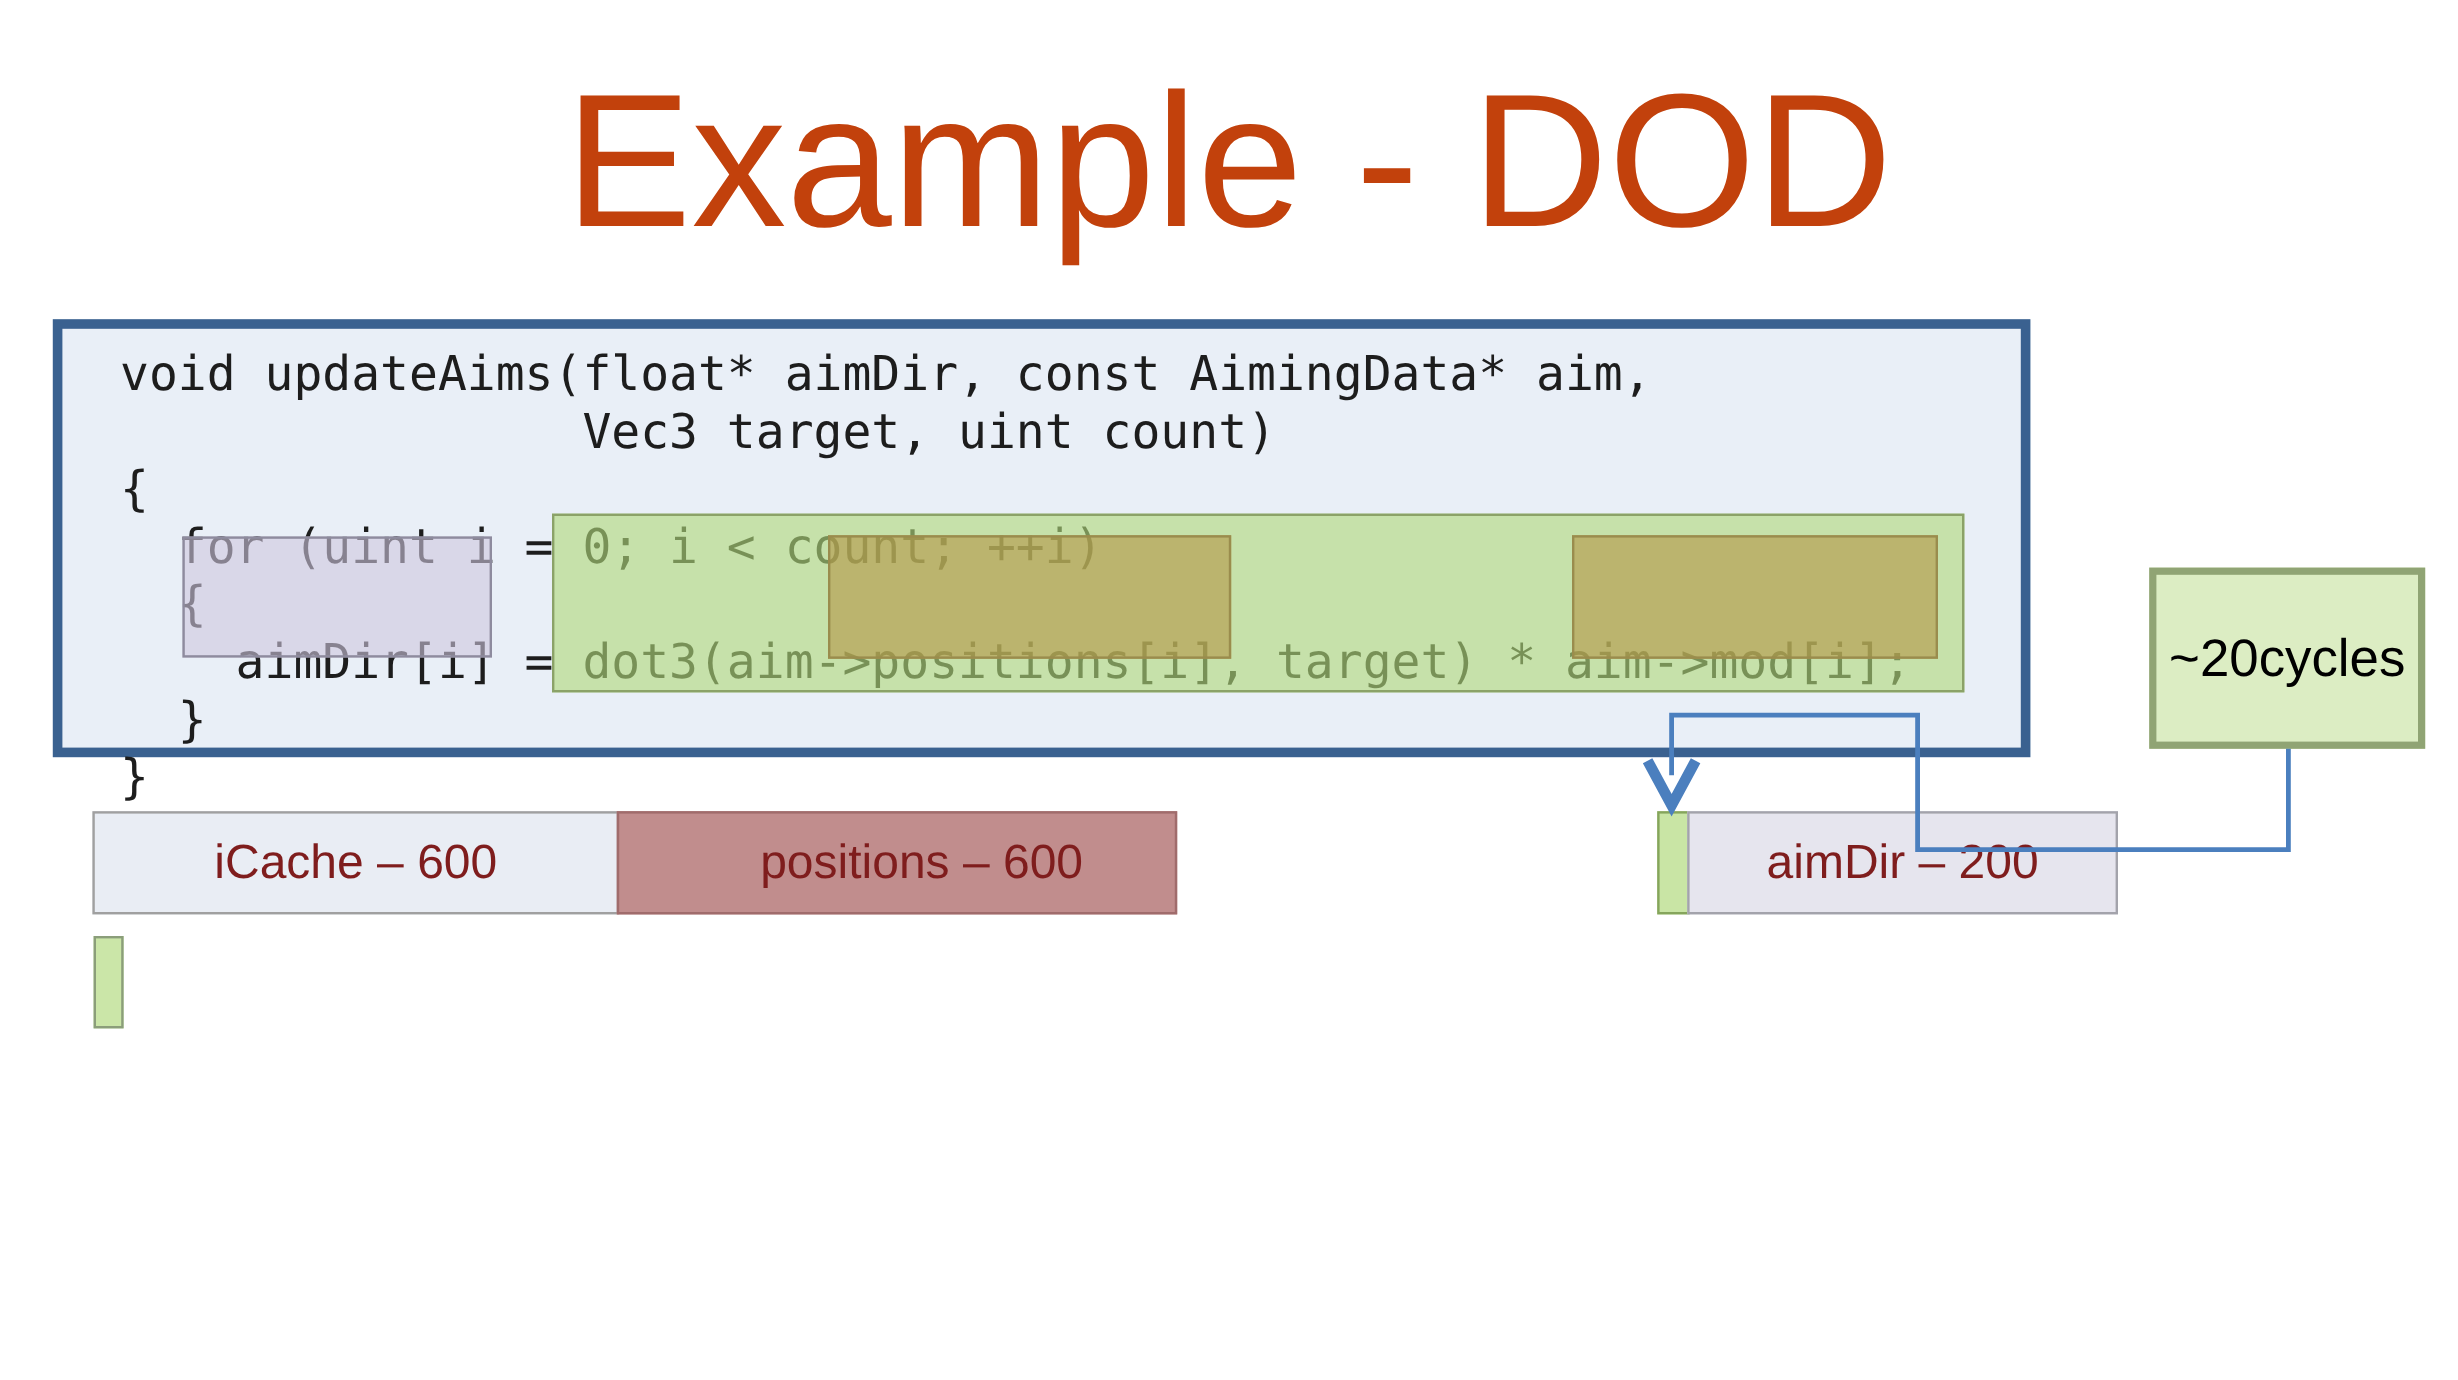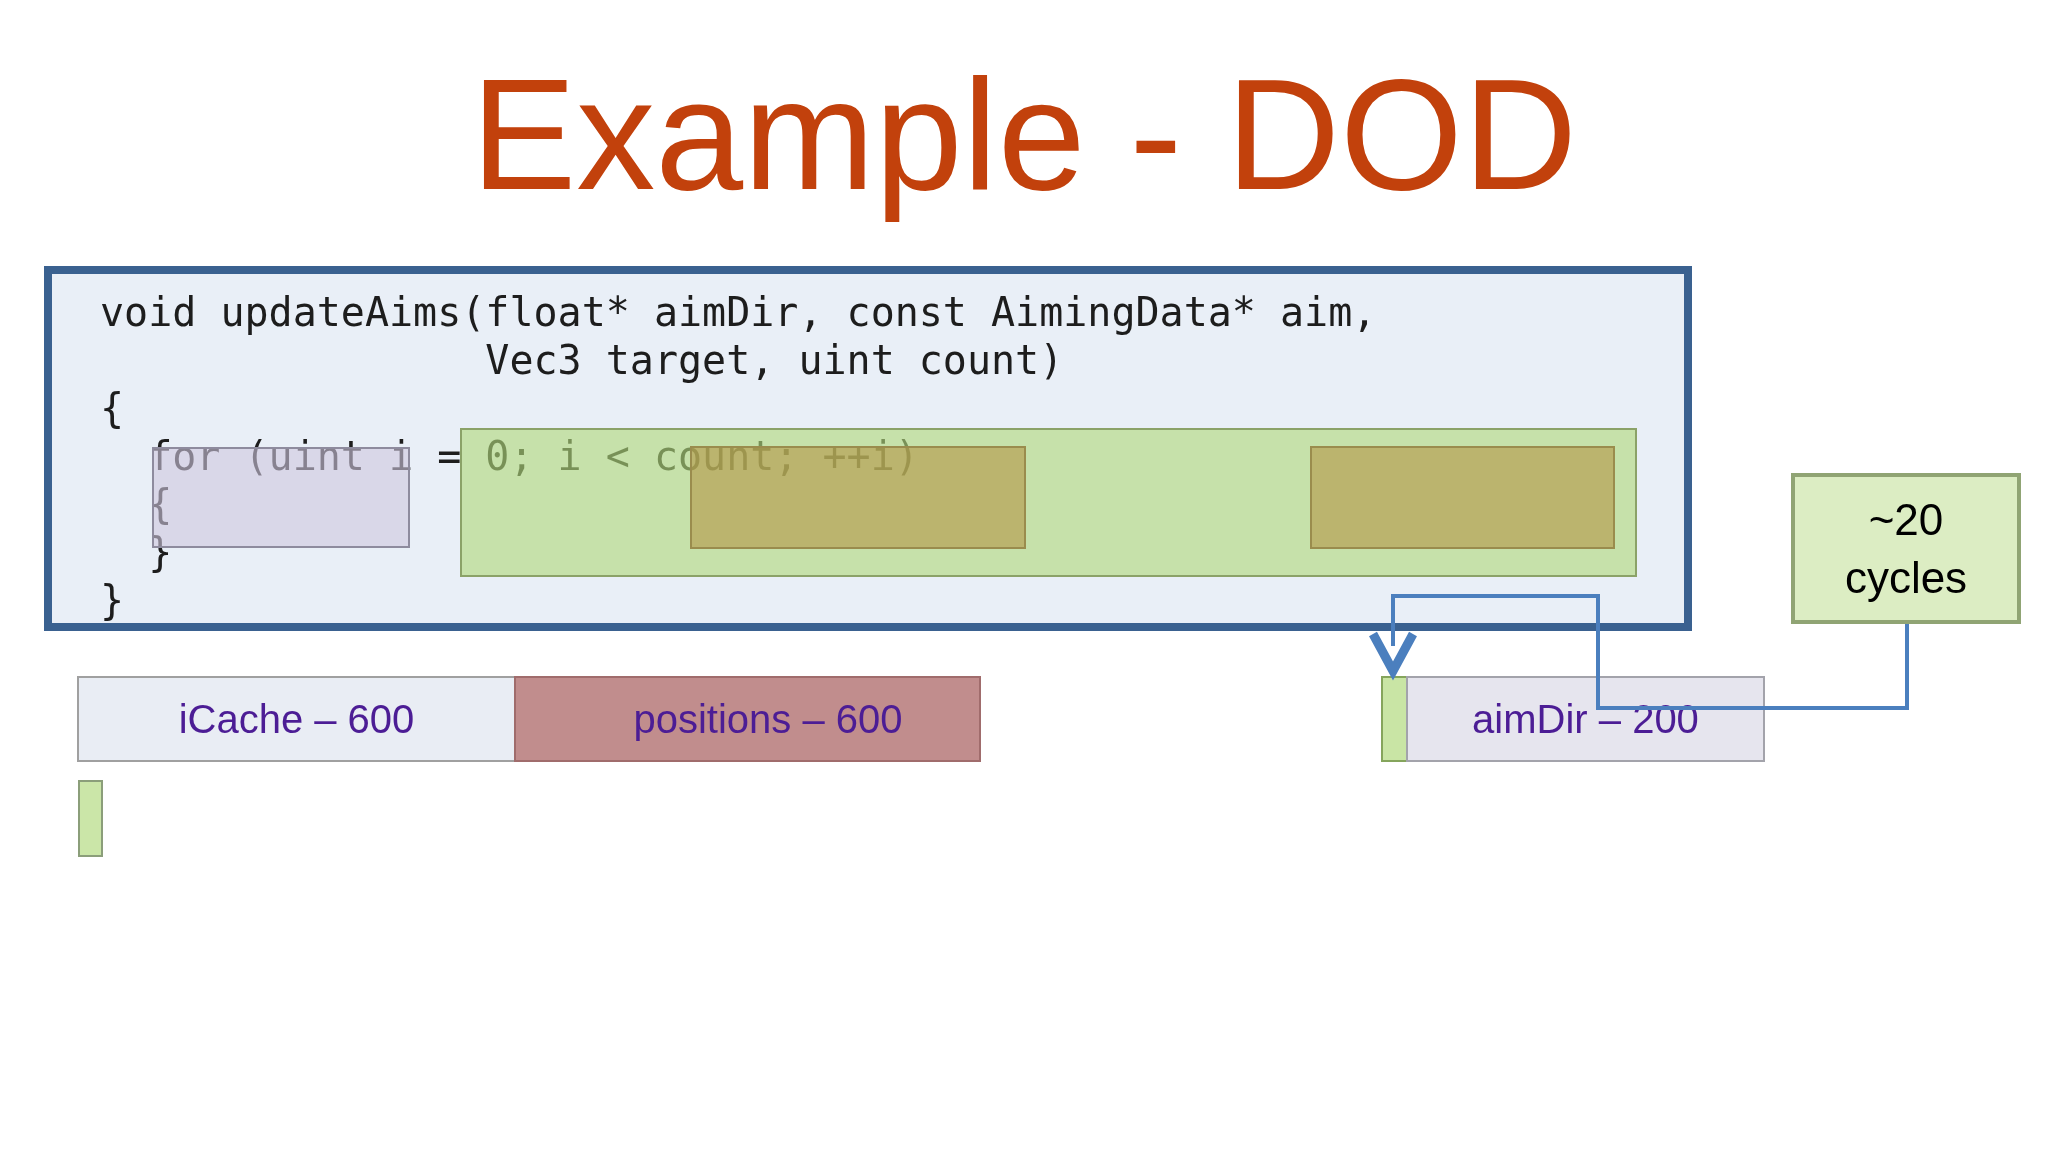--- a/index.html
+++ b/index.html
@@ -46,42 +46,42 @@
   .hl-lavender{ left: 152px;  top: 447px; width: 258px;  height: 101px; border: 2px solid #8e8b9e; }
   .hl-tan-left{ left: 690px;  top: 446px; width: 336px;  height: 103px; border: 2px solid #9a8c4d; }
   .hl-tan-right{ left: 1310px; top: 446px; width: 305px; height: 103px; border: 2px solid #9a8c4d; }
   .bar-segment {
     position: absolute;
     top: 676px; height: 86px;
     box-sizing: border-box;
     border: 2px solid #a0a0a0;
     display: flex; align-items: center; justify-content: center;
     font-size: 40px;
-    color: #4c1d95;
+    color: #7f1d1d;
     white-space: nowrap;
   }
   .seg-0 { left: 77px;   width: 439px; }
   .seg-1 { left: 514px;  width: 467px; padding-left: 41px; }
   .seg-2 { left: 979px;  width: 404px; }
   .seg-3 { left: 1381px; width: 27px;  }
   .seg-4 { left: 1406px; width: 359px; }
   .legend-swatch {
     position: absolute;
     left: 78px; top: 780px;
     width: 25px; height: 77px;
     box-sizing: border-box;
     border: 2px solid #8b9e7a;
   }
   .cycles-box {
     position: absolute;
     left: 1791px; top: 473px;
     width: 230px; height: 151px;
     box-sizing: border-box;
-    border: 4px solid #be185d;
-    display: flex; flex-direction: column;
+    border: 6px solid #be185d;
+    display: flex; flex-direction: row;
     align-items: center; justify-content: center;
     font-size: 44px; line-height: 58px;
     color: #000000;
     text-align: center;
   }
   .connector-overlay {
     position: absolute;
     left: 0; top: 0;
     width: 2048px; height: 1150px;
     pointer-events: none;
@@ -96,20 +96,21 @@
   <div class="title">Example - DOD</div>
 
   <div class="code-box" style="background: rgb(233, 239, 247); border-color: rgb(58, 97, 144);"></div>
 
   <div class="code-text">
     <div class="code-line">void updateAims(float* aimDir, const AimingData* aim,</div>
     <div class="code-line">                Vec3 target, uint count)</div>
     <div class="code-line">{</div>
     <div class="code-line">  for (uint i = 0; i &lt; count; ++i)</div>
     <div class="code-line">  {</div>
+    <div class="code-line">    aimDir[i] = dot3(aim-&gt;positions[i], target) * aim-&gt;mod[i];</div>
     <div class="code-line">  }</div>
     <div class="code-line">}</div>
   </div>
 
   <div class="hl hl-green" style="background: rgba(176, 217, 122, 0.62); border-color: rgb(139, 162, 104);"></div>
   <div class="hl hl-lavender" style="background: rgba(206, 199, 222, 0.6); border-color: rgb(142, 139, 158);"></div>
   <div class="hl hl-tan-left" style="background: rgba(181, 151, 72, 0.62); border-color: rgb(154, 140, 77);"></div>
   <div class="hl hl-tan-right" style="background: rgba(181, 151, 72, 0.62); border-color: rgb(154, 140, 77);"></div>
 
   <div class="bar-segment seg-0" style="background: rgb(233, 237, 244); border-color: rgb(160, 160, 160);">

